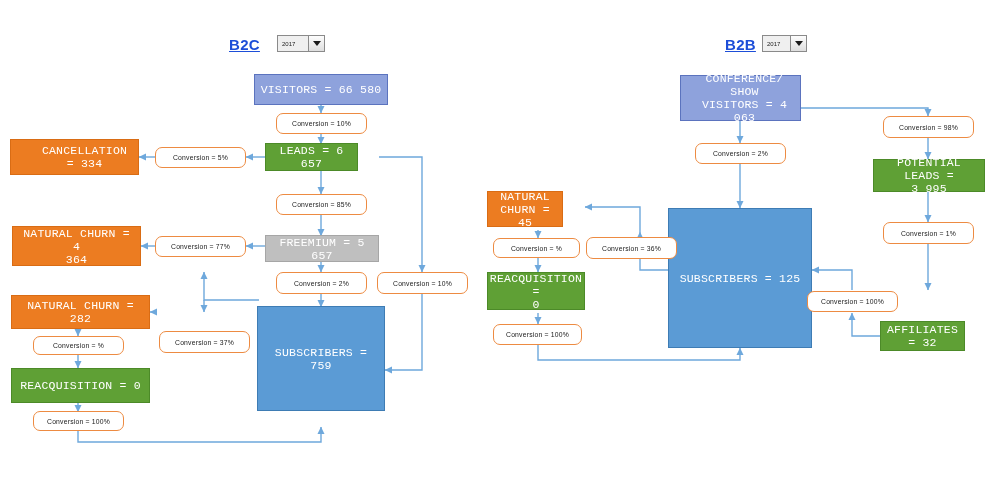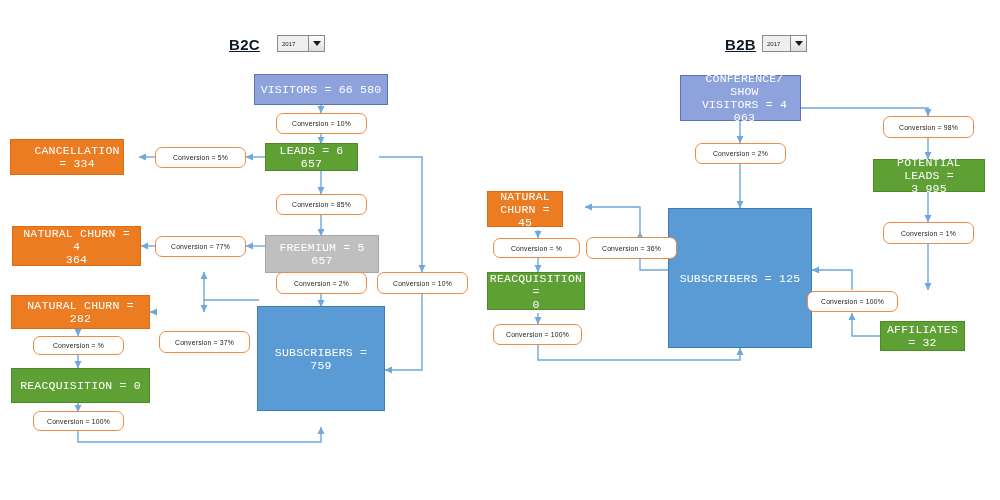--- a/index.html
+++ b/index.html
@@ -10,21 +10,21 @@
     overflow:hidden;
     position:relative;
   }
   #canvas{position:absolute;left:0;top:0;width:1000px;height:500px;}
   svg.wires{position:absolute;left:0;top:0;width:1000px;height:500px;pointer-events:none;}
 
   .title{
     position:absolute;
     font-weight:bold;
     font-size:15px;
-    color:#0f172a;
+    color:#1d4ed8;
     text-decoration:underline;
     letter-spacing:0.3px;
     white-space:nowrap;
   }
 
   
   .combo{
     position:absolute;
     box-sizing:border-box;
     height:17px;
@@ -166,23 +166,23 @@
     <span class="val">2017</span>
     <span class="arrowbtn">
         <i></i>
       </span>
   </div>
 
   <div class="node blueviolet" style="left:254px;top:74px;width:134px;height:31px;">VISITORS =  66 580</div>
 
   <div class="node green" style="left:265px;top:143px;width:93px;height:28px;">LEADS =  6 657</div>
 
-  <div class="node orange" style="left:10px;top:139px;width:114px;height:36px;padding-left:24px;">CANCELLATION =   334</div>
-
-  <div class="node gray" style="left:265px;top:235px;width:114px;height:38px;">FREEMIUM =  5 657</div>
+  <div class="node orange" style="left:10px;top:139px;width:129px;height:36px;padding-left:24px;">CANCELLATION =   334</div>
+
+  <div class="node gray" style="left:265px;top:235px;width:114px;height:27px;">FREEMIUM =  5 657</div>
 
   <div class="node orange" style="left:12px;top:226px;width:129px;height:40px;">NATURAL CHURN =  4
 364</div>
 
   <div class="node orange" style="left:11px;top:295px;width:139px;height:34px;">NATURAL CHURN =   282</div>
 
   <div class="node green" style="left:11px;top:368px;width:139px;height:35px;">REACQUISITION =   0</div>
 
   <div class="node bluebig" style="left:257px;top:306px;width:128px;height:105px;">SUBSCRIBERS =   759</div>
 

